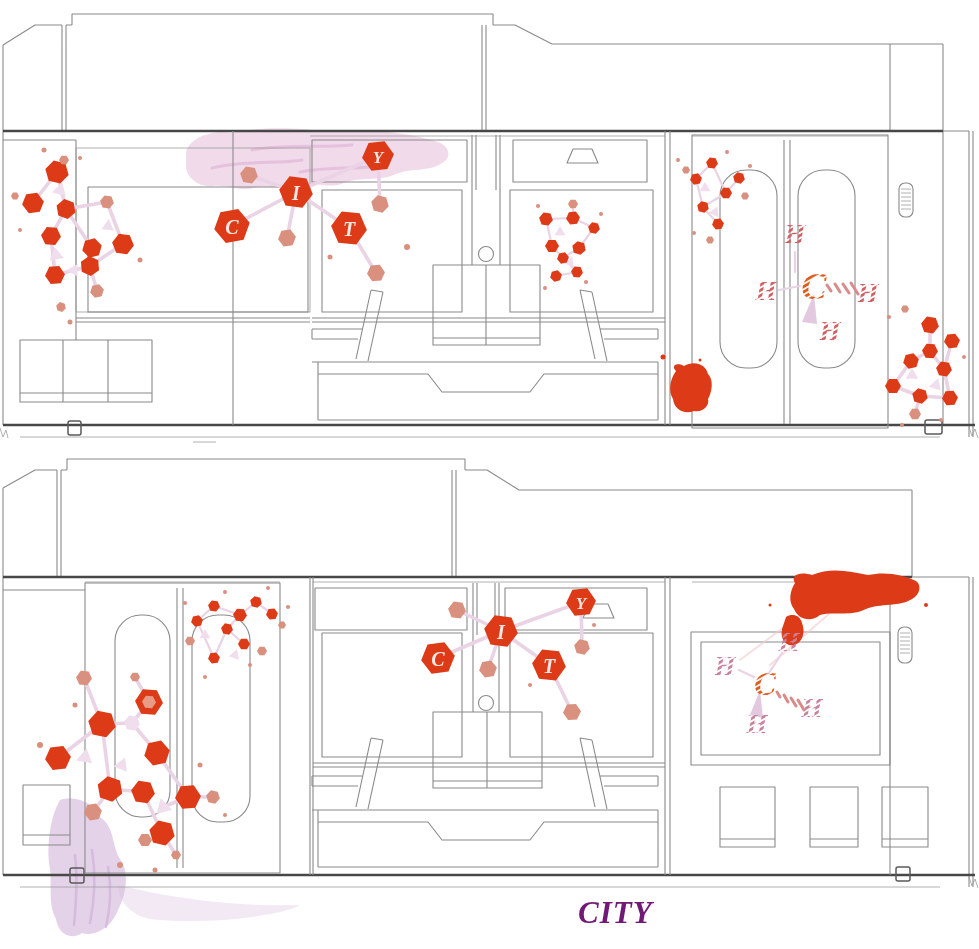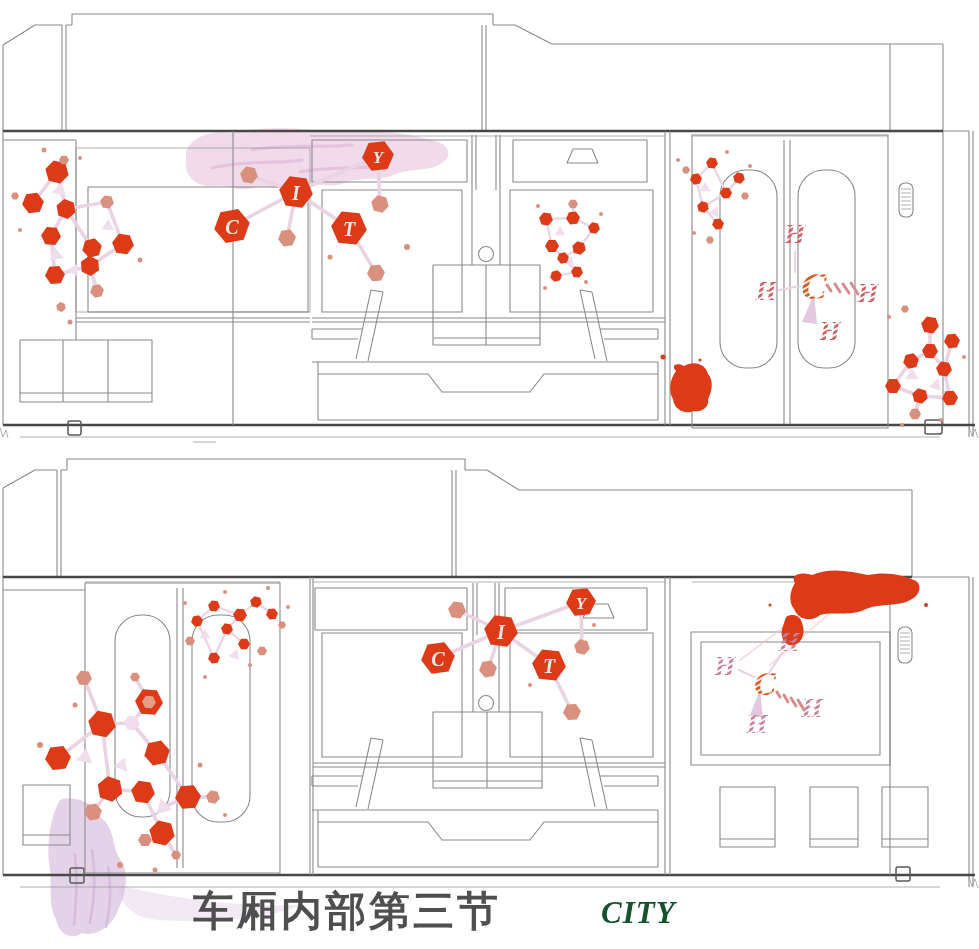--- a/index.html
+++ b/index.html
@@ -18,22 +18,22 @@
   .washstreak{fill:none;stroke:#ddadd2;stroke-opacity:.55;stroke-width:3;stroke-linecap:round;}
   .purpstreak{fill:none;stroke:#c9a8d4;stroke-opacity:.55;stroke-width:2.5;stroke-linecap:round;}
   .blobstreak{fill:none;stroke:#f2c9c9;stroke-opacity:.6;stroke-width:2;stroke-linecap:round;}
   .bl{font:italic 700 20px "Liberation Serif",serif;fill:#f7e6e3;text-anchor:middle;}
   .bls{font:italic 700 17px "Liberation Serif",serif;fill:#f7e6e3;text-anchor:middle;}
   .mh{font:italic 700 27px "Liberation Serif",serif;text-anchor:middle;}
   .mc{font:italic 700 38px "Liberation Serif",serif;text-anchor:middle;}
   .mc2{font:italic 700 33px "Liberation Serif",serif;text-anchor:middle;}
   #caption{position:absolute;left:193px;top:884px;font:700 41px "Liberation Sans",sans-serif;
            color:#4f4f4f;letter-spacing:3px;white-space:nowrap;}
-  #brand{position:absolute;left:601px;top:895px;font:italic 900 31px "Liberation Serif",serif;
-         color:#14532d;letter-spacing:1px;}
+  #brand{position:absolute;left:578px;top:895px;font:italic 900 31px "Liberation Serif",serif;
+         color:#701a75;letter-spacing:1px;}
 </style>
 </head>
 <body>
 
 <div id="canvas">
 
 <svg id="view-top" width="979" height="455" viewBox="0 0 979 455">
   <defs>
     <path id="hx" d="M1,0 L.5,.87 L-.5,.87 L-1,0 L-.5,-.87 L.5,-.87 Z"></path>
     <path id="tri" d="M0,-1 L.9,.55 L-.9,.55 Z"></path>
@@ -462,16 +462,15 @@
     <path class="hash" d="M777,237 l3,5 M784,240 l4,7 M791,243 l5,8 M798,245 l6,10"></path>
     <path d="M760,235 L750,260 L763,263 Z" fill="#e3c9e0"></path>
     <text class="mh" x="789" y="196" fill="url(#stP)">H</text>
     <text class="mh" x="725" y="220" fill="url(#stP)">H</text>
     <text class="mh" x="812" y="262" fill="url(#stP)">H</text>
     <text class="mh" x="757" y="278" fill="url(#stP)">H</text>
     <text class="mc2" x="765" y="240" fill="url(#stO)">C</text>
   </g>
 </svg>
 
-<div id="caption">车厢内部第三节</div>
 <div id="brand">CITY</div>
 
 </div>
 
 </body></html>

